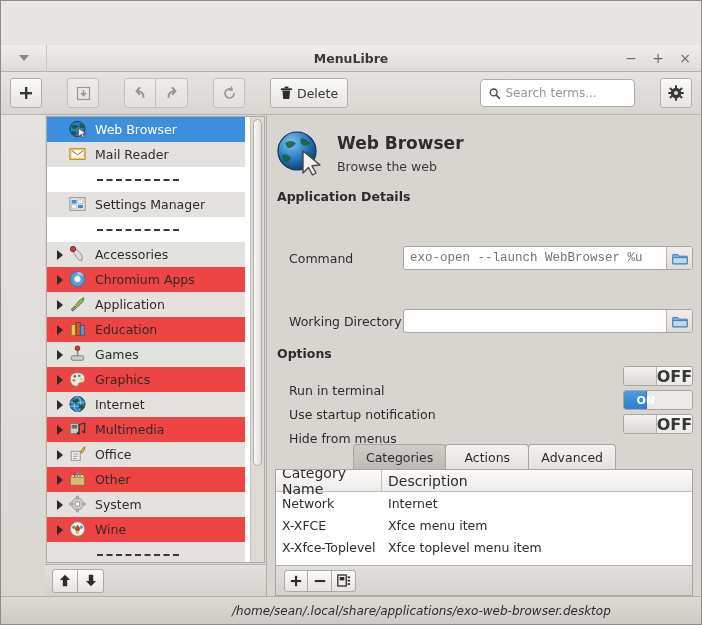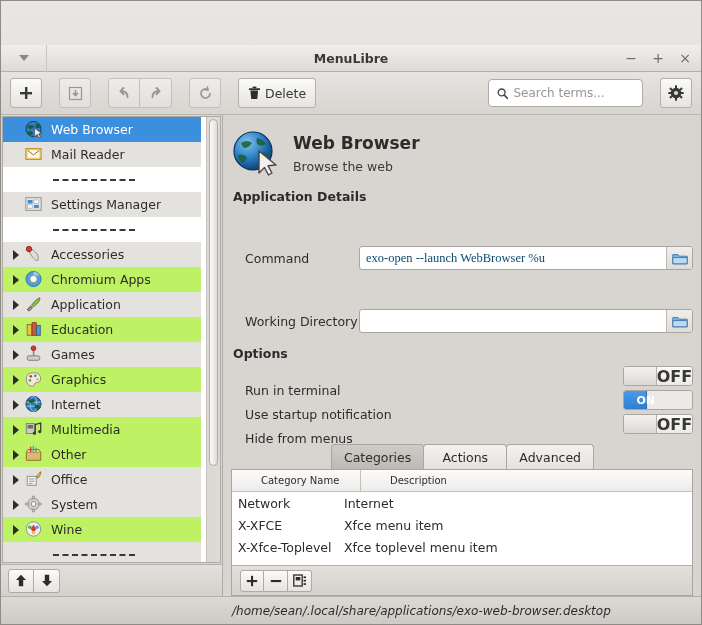--- a/index.html
+++ b/index.html
@@ -53,21 +53,21 @@
     color: #6e6a66; font-size: 14px; line-height: 1;
   }
 
   
   .toolbar {
     height: 43px; flex: 0 0 43px;
     display: flex; align-items: center;
     padding: 0 9px;
     background: linear-gradient(#e6e3e0, #d8d5d1);
     border-bottom: 1px solid #b9b5b1;
-    gap: 8px;
+    gap: 16px;
     justify-content: flex-end;
   }
   .tbtn {
     height: 30px; min-width: 32px;
     display: flex; align-items: center; justify-content: center;
     background: linear-gradient(#fbfbfa, #e6e3e0);
     border: 1px solid #b3afab;
     border-radius: 3px;
     color: #3a3836;
     padding: 0 7px;
@@ -95,40 +95,40 @@
   }
   .search input {
     border: 0; outline: 0; width: 100%;
     font-family: inherit; font-size: 12px; color: #3a3836;
     background: transparent;
   }
   .search input::placeholder { color: #99958f; }
   .gear-btn { width: 32px; height: 30px; }
 
   
-  .body { flex: 1; display: flex; min-height: 0; }
+  .body { flex: 1; display: flex; min-height: 0; padding-left: 44px; }
 
   
   .sidebar {
     width: 222px; flex: 0 0 222px;
     display: flex; flex-direction: column;
     border-right: 1px solid #b0aca8;
     background: #d8d5d1;
   }
   .tree-wrap {
     flex: 1; position: relative; overflow: hidden;
     background: #fff; margin: 1px; border: 1px solid #aeaaa6;
   }
   .tree { position: absolute; inset: 0; overflow: hidden; }
   .row {
     height: 25px;
     display: flex; align-items: center;
     padding-left: 6px;
     font-size: 12.5px; color: #2e2c2a;
-    background: #bef264;
+    background: #ef4444;
     width: 198px;
   }
   .row.alt { background: #e4e2df; }
   .row.sel { background: #3c8fdc; color: #fff; }
   .row .arrow {
     width: 13px; flex: 0 0 13px;
     display: flex; align-items: center; justify-content: center;
   }
   .row .arrow i {
     width: 0; height: 0;
@@ -197,21 +197,21 @@
     width: 128px; flex: 0 0 128px; font-size: 12.5px; color: #2e2c2a;
     padding-left: 14px;
   }
   .finput {
     flex: 1; height: 24px; display: flex; align-items: center;
     background: #fff; border: 1px solid #a9a5a1; border-radius: 3px;
     overflow: hidden;
   }
   .finput input {
     flex: 1; border: 0; outline: 0; height: 100%;
-    padding: 0 6px; font-family: Liberation Serif, serif; font-size: 12.5px; color: #0c4a6e;
+    padding: 0 6px; font-family: Liberation Mono, monospace; font-size: 12.5px; color: #737373;
     background: transparent; min-width: 0;
   }
   .folder-btn {
     width: 26px; height: 100%; flex: 0 0 26px;
     display: flex; align-items: center; justify-content: center;
     background: linear-gradient(#f0eeec,#dfdcd8);
     border-left: 1px solid #bdb9b5;
   }
 
   .orow { display: flex; align-items: center; height: 22px; margin-bottom: 2px; }
@@ -258,21 +258,21 @@
 
   
   .tbl-wrap {
     flex: 1; background: #fff; border: 1px solid #a9a5a1;
     display: flex; flex-direction: column; min-height: 0; overflow: hidden;
   }
   .thead { display: flex; height: 22px; border-bottom: 1px solid #c3bfbb;
     background: linear-gradient(#fbfbfa,#eeecea); }
   .th {
     display: flex; align-items: center; padding: 0 6px;
-    font-size: 10px; color: #2e2c2a; margin-left: 23px;
+    font-size: 14px; color: #2e2c2a;
   }
   .th.c1 { width: 106px; flex: 0 0 106px; border-right: 1px solid #c3bfbb; }
   .tbody { flex: 1; overflow: hidden; }
   .trow { display: flex; height: 22px; align-items: center; }
   .td { font-size: 12.5px; color: #2e2c2a; padding: 0 6px; }
   .td.c1 { width: 106px; flex: 0 0 106px; }
   .tbl-foot {
     height: 30px; flex: 0 0 30px;
     display: flex; align-items: center; padding-left: 8px;
     background: linear-gradient(#e2dfdc,#d4d1cd);
@@ -506,43 +506,43 @@
               </div>
               <div class="ico"><svg width="19" height="18" viewBox="0 0 20 20">
                   <rect x="2" y="4" width="9" height="11" fill="#cfcbc7" stroke="#7e7a76"></rect>
                   <rect x="3.5" y="5.5" width="6" height="4" fill="#6f6b67"></rect>
                   <path d="M12 14 V5 L18 3.4 V12" fill="none" stroke="#3a3836" stroke-width="1.4"></path>
                   <circle cx="11" cy="14.6" r="1.8" fill="#3a3836"></circle>
                   <circle cx="17" cy="12.8" r="1.8" fill="#3a3836"></circle>
                 </svg></div>
               <div class="lbl">Multimedia</div>
             </div>
+            <div class="row alt">
+              <div class="arrow">
+                <i></i>
+              </div>
+              <div class="ico"><svg width="19" height="18" viewBox="0 0 20 20">
+                  <rect x="3" y="7" width="10" height="10" fill="#f4f2ef" stroke="#8d8985"></rect>
+                  <path d="M13 8 q4-6 5-6 q1 2-3 7 Z" fill="#e8c24a" stroke="#8d7018"></path>
+                  <path d="M5 10 H11 M5 12.5 H11 M5 15 H9" stroke="#8d8985" stroke-width="0.9"></path>
+                </svg></div>
+              <div class="lbl">Office</div>
+            </div>
             <div class="row">
               <div class="arrow">
                 <i></i>
               </div>
               <div class="ico"><svg width="19" height="18" viewBox="0 0 20 20">
                   <path d="M2 8 H18 V17 H2 Z" fill="#d9b878" stroke="#8b6a22"></path>
                   <path d="M2 8 L4 5 H16 L18 8" fill="#e9cf9c" stroke="#8b6a22"></path>
                   <rect x="6" y="2" width="1.6" height="6" fill="#cf3b33"></rect>
                   <rect x="9" y="1" width="1.6" height="7" fill="#5b9ad1"></rect>
                   <rect x="12" y="3" width="1.6" height="5" fill="#5aa84f"></rect>
                 </svg></div>
               <div class="lbl">Other</div>
-            </div>
-            <div class="row alt">
-              <div class="arrow">
-                <i></i>
-              </div>
-              <div class="ico"><svg width="19" height="18" viewBox="0 0 20 20">
-                  <rect x="3" y="7" width="10" height="10" fill="#f4f2ef" stroke="#8d8985"></rect>
-                  <path d="M13 8 q4-6 5-6 q1 2-3 7 Z" fill="#e8c24a" stroke="#8d7018"></path>
-                  <path d="M5 10 H11 M5 12.5 H11 M5 15 H9" stroke="#8d8985" stroke-width="0.9"></path>
-                </svg></div>
-              <div class="lbl">Office</div>
             </div>
             <div class="row alt">
               <div class="arrow">
                 <i></i>
               </div>
               <div class="ico"><svg width="19" height="18" viewBox="0 0 20 20">
                   <g fill="#cfcbc7" stroke="#8d8985" stroke-width="0.8">
                     <circle cx="10" cy="10" r="6.6"></circle>
                   </g>
                   <circle cx="10" cy="10" r="2.6" fill="#fbfbfa" stroke="#8d8985"></circle>

